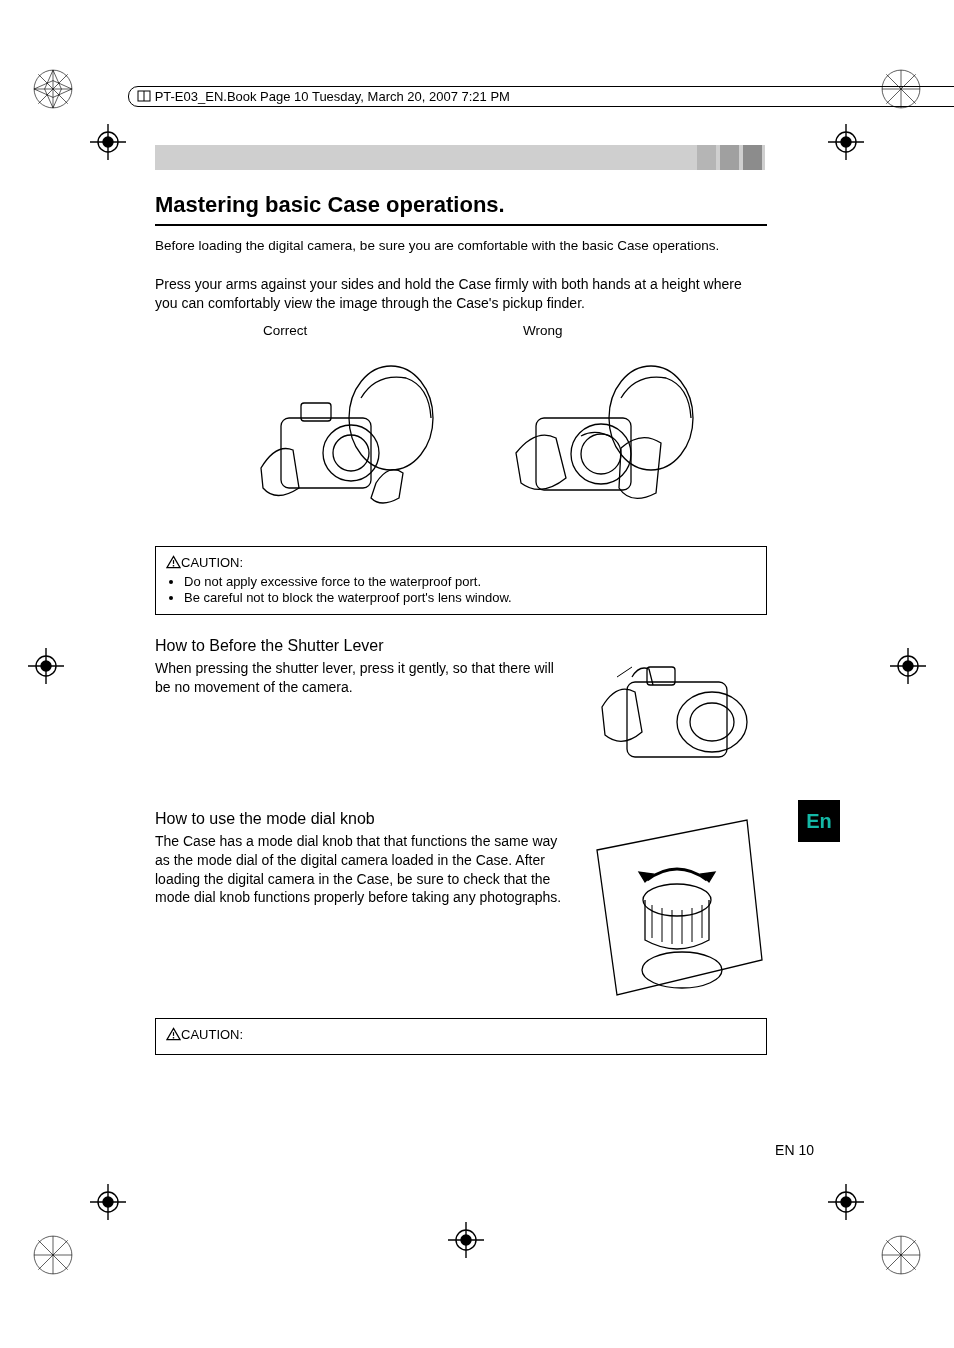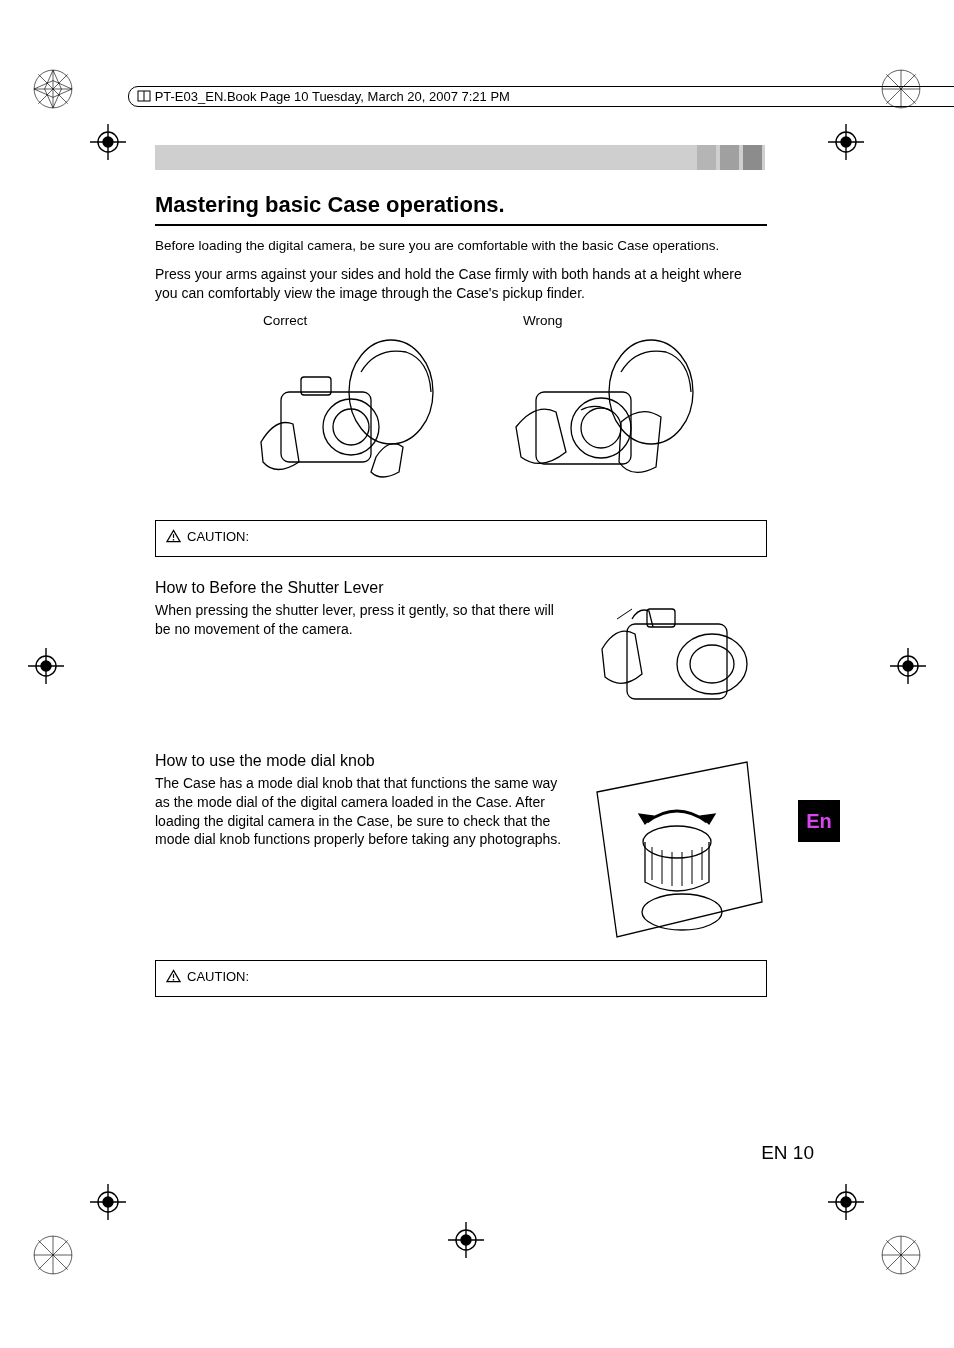--- a/index.html
+++ b/index.html
@@ -40,60 +40,60 @@
       width: 612px;
     }
     h1 {
       font-size: 22px;
       font-weight: bold;
       padding-bottom: 6px;
     }
     .heading-underline {
       height: 2px; background: #000; margin-bottom: 12px;
     }
-    .intro { font-size: 13.5px; margin-bottom: 12px; }
+    .intro { font-size: 13.5px; margin-bottom: 22px; }
     h2 { font-size: 16px; font-weight: normal; margin-bottom: 4px; }
     .body-text { font-size: 14px; line-height: 1.35; }
     .section { margin-bottom: 18px; }
     .hold-row { margin-top: 10px; display: flex; gap: 40px; justify-content: center; }
     .hold-col { text-align: left; }
-    .hold-label { font-size: 13.5px; margin-bottom: 4px; padding-left: 42px; }
+    .hold-label { font-size: 13.5px; margin-bottom: 20px; padding-left: 42px; }
     .illus {
       width: 220px; height: 170px;
       position: relative;
     }
     .illus svg { width: 100%; height: 100%; }
     .caution-box {
       border: 1px solid #000;
       padding: 8px 10px;
       font-size: 13px;
       margin-top: 6px;
     }
-    .caution-title { display: flex; align-items: center; gap: 6px; margin-bottom: 4px; }
+    .caution-title { display: flex; align-items: center; gap: 0; margin-bottom: 4px; }
     .caution-icon { width: 15px; height: 14px; }
     .caution-box ul { list-style: disc; padding-left: 18px; }
     .caution-box li { font-size: 13px; margin: 1px 0; }
     .shutter-row { display: flex; gap: 14px; }
     .shutter-text { flex: 1; }
     .shutter-illus { width: 190px; height: 155px; }
     .modedial-row { display: flex; gap: 8px; }
     .modedial-text { flex: 1; }
     .modedial-illus { width: 190px; height: 190px; }
     .en-tab {
       position: absolute;
       right: 114px; top: 800px;
       width: 42px; height: 42px;
-      background: #000; color: #d946ef;
+      background: #000; color: #14b8a6;
       font-size: 20px; font-weight: bold;
       display: flex; align-items: center; justify-content: center;
     }
     .page-num {
       position: absolute;
       right: 140px; top: 1142px;
-      font-size: 19px;
+      font-size: 14px;
     }
   </style>
 </head>
 <body>
 
 <div class="page">
 
   <div class="crop-mark" style="top:68px; left:32px;">
     <svg class="starburst" viewBox="0 0 40 40">
         <g stroke="#000" stroke-width="0.6" fill="none">
@@ -285,20 +285,24 @@
 
     <div class="caution-box">
       <div class="caution-title">
         <svg class="caution-icon" viewBox="0 0 16 14">
             <path d="M8 1 L15 13 L1 13 Z" fill="none" stroke="#000" stroke-width="1.3"></path>
             <line x1="8" y1="5" x2="8" y2="9" stroke="#000" stroke-width="1.3"></line>
             <circle cx="8" cy="11" r="0.9" fill="#000"></circle>
           </svg>
         <span>CAUTION:</span>
       </div>
+      <ul>
+        <li>Do not apply excessive force to the waterproof port.</li>
+        <li>Be careful not to block the waterproof port's lens window.</li>
+      </ul>
     </div>
 
     <div class="section" style="margin-top:22px;">
       <div class="shutter-row">
         <div class="shutter-text">
           <h2>How to Before the Shutter Lever</h2>
           <p class="body-text">When pressing the shutter lever, press it gently, so that there will be no movement of the camera.</p>
         </div>
         <div class="shutter-illus">
           <svg viewBox="0 0 190 155">

